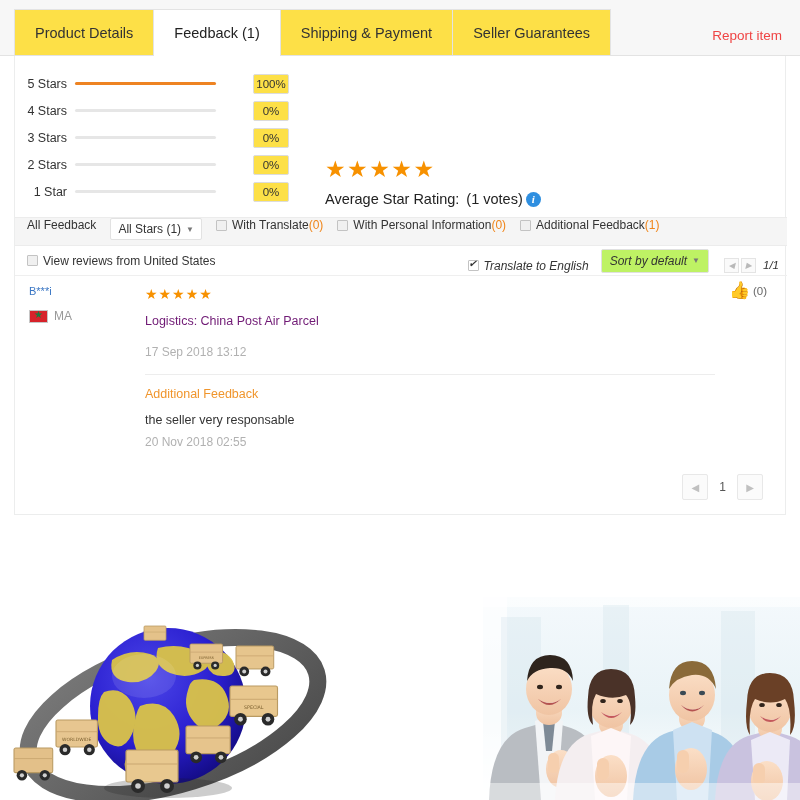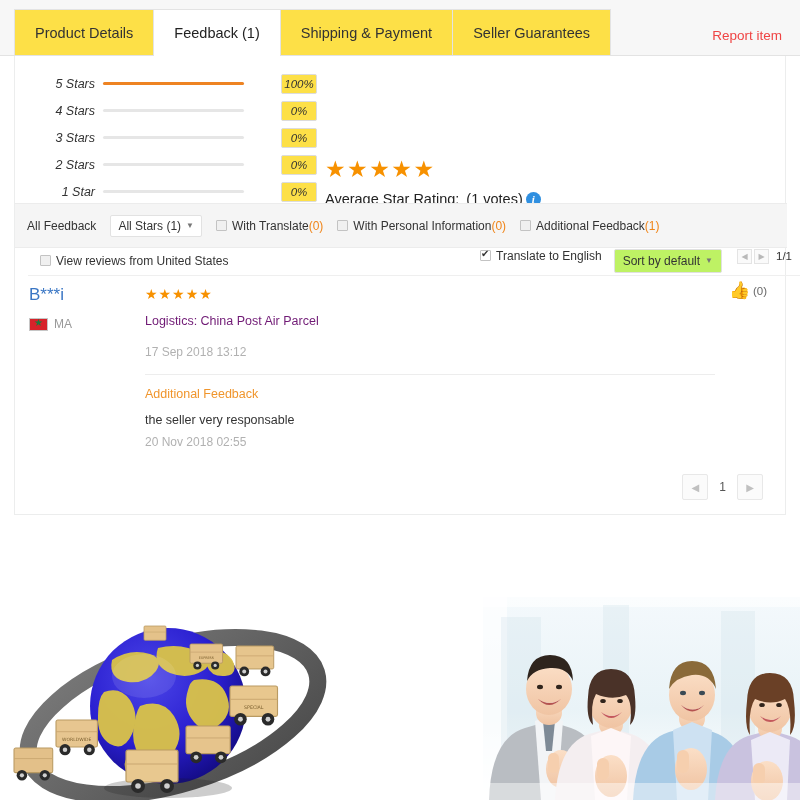--- a/index.html
+++ b/index.html
@@ -52,21 +52,21 @@
   .panel {
     position: absolute; left: 14px; top: 56px;
     width: 772px; height: 459px;
     background: #ffffff;
     border: 1px solid #eceded;
     border-top: none;
   }
 
   
   .summary { position: absolute; left: 0; top: 0; width: 772px; height: 146px; }
-  .bars { position: absolute; left: 32px; top: 14px; width: 270px; font-style: italic; }
+  .bars { position: absolute; left: 4px; top: 14px; width: 270px; }
   .barrow { display: flex; align-items: center; height: 27px; }
   .barlabel {
     width: 56px; text-align: right; font-size: 12.5px; color: #333;
     padding-right: 8px; white-space: nowrap;
   }
   .bartrack {
     flex: 1; height: 3px; background: #e6e6e6; border-radius: 2px; position: relative;
     margin-right: 9px;
   }
   .barfill { position:absolute; left:0; top:0; height: 3px; background: #ee8322; border-radius: 2px; }
@@ -82,23 +82,23 @@
   .avgline .votes { margin-left: 7px; }
   .info-icon {
     display: inline-block; width: 15px; height: 15px; border-radius: 50%;
     background: #2f8fe0; color: #fff; font-size: 11px; line-height: 15px;
     text-align: center; margin-left: 3px; font-family: "Liberation Serif", serif;
     font-style: italic; font-weight: bold; cursor: pointer;
   }
 
   
   .filterbar {
-    position: absolute; left: 0; top: 147px; width: 772px; height: 45px;
+    position: absolute; left: 0; top: 161px; width: 772px; height: 29px;
     background: #f5f5f5; border-top: 1px solid #ececec; border-bottom: 1px solid #ececec;
-    display: flex; align-items: center; padding-left: 12px;
+    display: flex; align-items: flex-start; padding-left: 12px;
     font-size: 12px; color: #333;
   }
   .filterbar .fitem { display: flex; align-items: center; margin-right: 14px; white-space: nowrap; cursor: pointer; }
   .allstars-box {
     background: #fff; border: 1px solid #e2e2e2; border-radius: 2px;
     padding: 3px 7px; display: flex; align-items: center; margin-right: 14px;
     cursor: pointer;
   }
   .caret { margin-left: 5px; font-size: 8px; color: #777; }
   .cb {
@@ -108,46 +108,46 @@
   }
   .cb.checked { background: #fff; }
   .cb.checked::after {
     content: "✔"; position: absolute; left: 0px; top: -3px;
     font-size: 10px; color: #333; line-height: 12px;
   }
   .cnt-orange { color: #f08519; }
 
   
   .transrow {
-    position: absolute; left: 13px; top: 190px; width: 772px; height: 30px;
+    position: absolute; left: 0; top: 190px; width: 772px; height: 30px;
     display: flex; align-items: center; font-size: 12px; color: #333;
     padding: 0 8px 0 12px;
     border-bottom: 1px solid #efefef;
     gap: 17px;
   }
   .transrow .left { display: flex; align-items: center; cursor: pointer; }
-  .transrow .right { margin-left: auto; display: flex; align-items: flex-start; }
+  .transrow .right { margin-left: auto; display: flex; align-items: flex-end; font-style: italic; }
   .translate { display: flex; align-items: center; margin-right: 12px; cursor: pointer; }
   .sortbox {
     background: #bef264; border: 1px solid #e0e0e0; border-radius: 2px;
     padding: 4px 8px; display: flex; align-items: center; font-size: 12px;
     color: #333; cursor: pointer; margin-right: 15px;
   }
   .pgmini { display: flex; align-items: center; font-size: 11.5px; color: #333; }
   .pgmini .arw {
     width: 15px; height: 15px; border: 1px solid #e4e4e4; background:#fafafa;
     display: flex; align-items: center; justify-content: center;
     font-size: 8px; color: #b9b9b9; margin-right: 2px; cursor: pointer;
   }
   .pgmini .lbl { margin-left: 5px; color: #333; }
 
   
   .review { position: absolute; left: 0; top: 221px; width: 772px; }
   .reviewer { position: absolute; left: 14px; top: 8px; width: 100px; }
-  .rname { font-size: 17px; color: #3a76c4; cursor: pointer; }
+  .rname { font-size: 11px; color: #3a76c4; cursor: pointer; }
   .rflagrow { display: flex; align-items: center; margin-top: 12px; }
   .flag {
     width: 19px; height: 13px; background: #d7222a; border: 1px solid #c6c6c6;
     position: relative; flex: none; margin-right: 6px;
   }
   .flag::after {
     content: "★"; position: absolute; left: 4px; top: -3px;
     color: #1c7a3e; font-size: 10px; line-height: 13px;
   }
   .rcountry { font-size: 12px; color: #999; }

